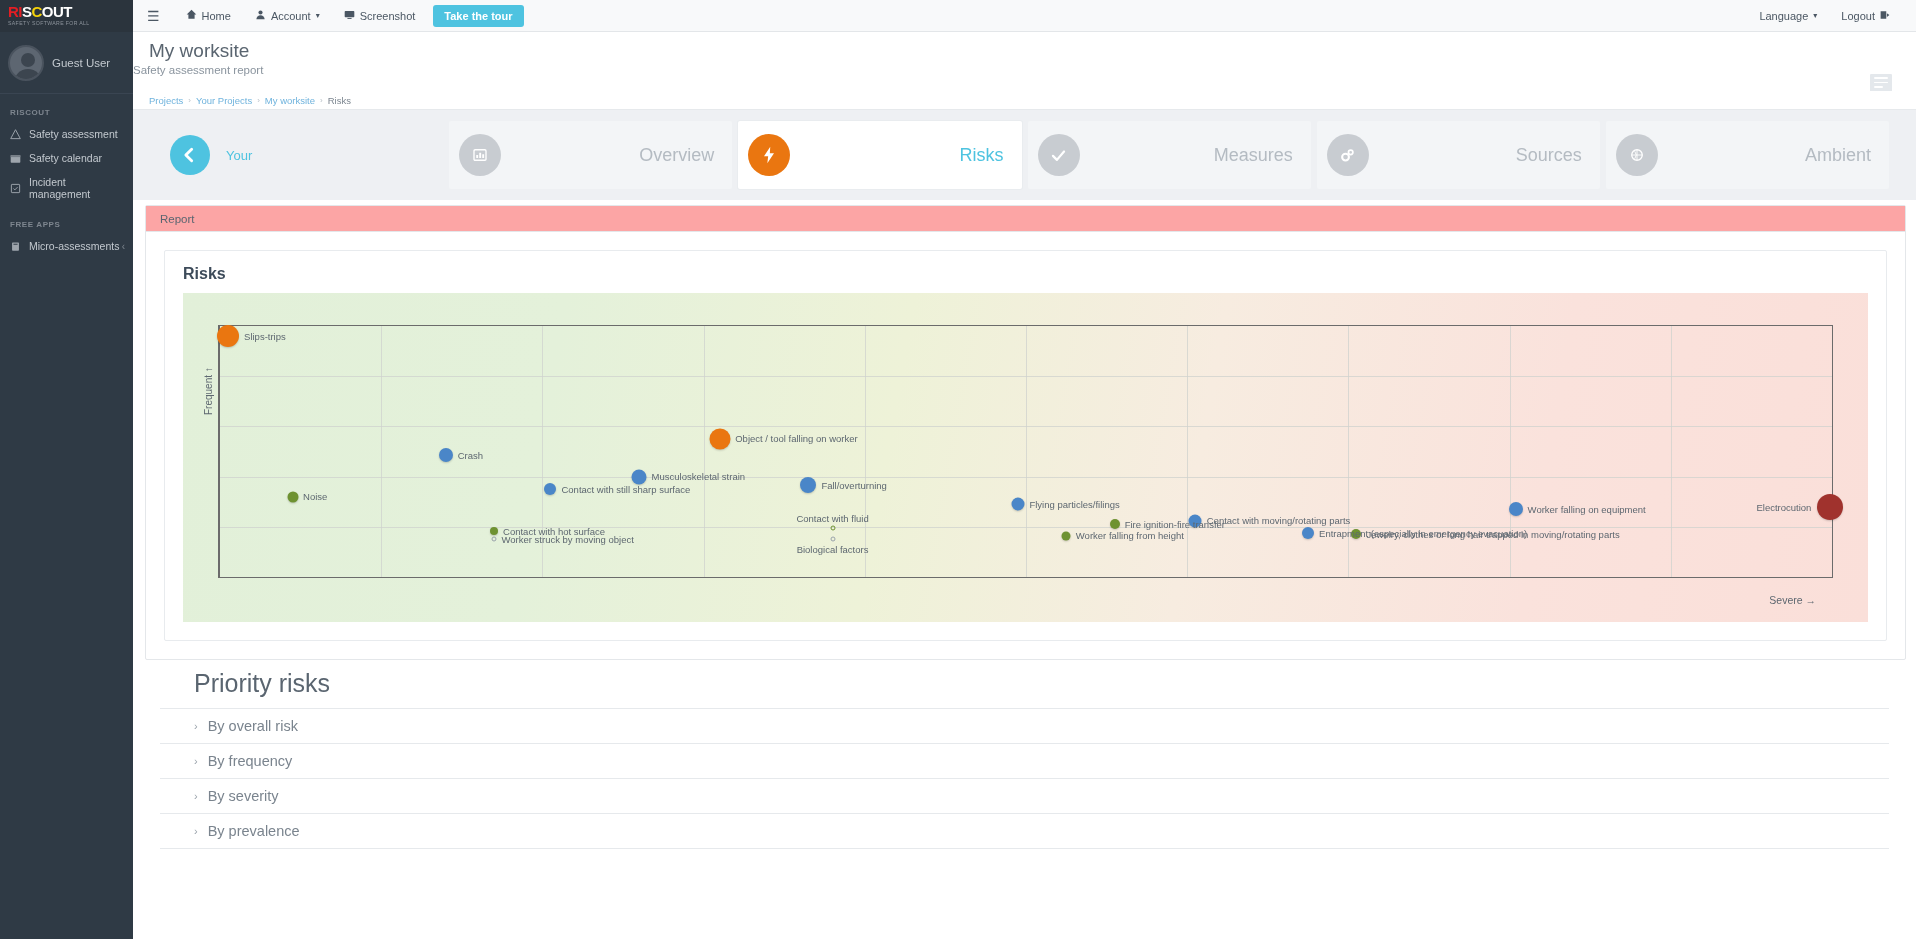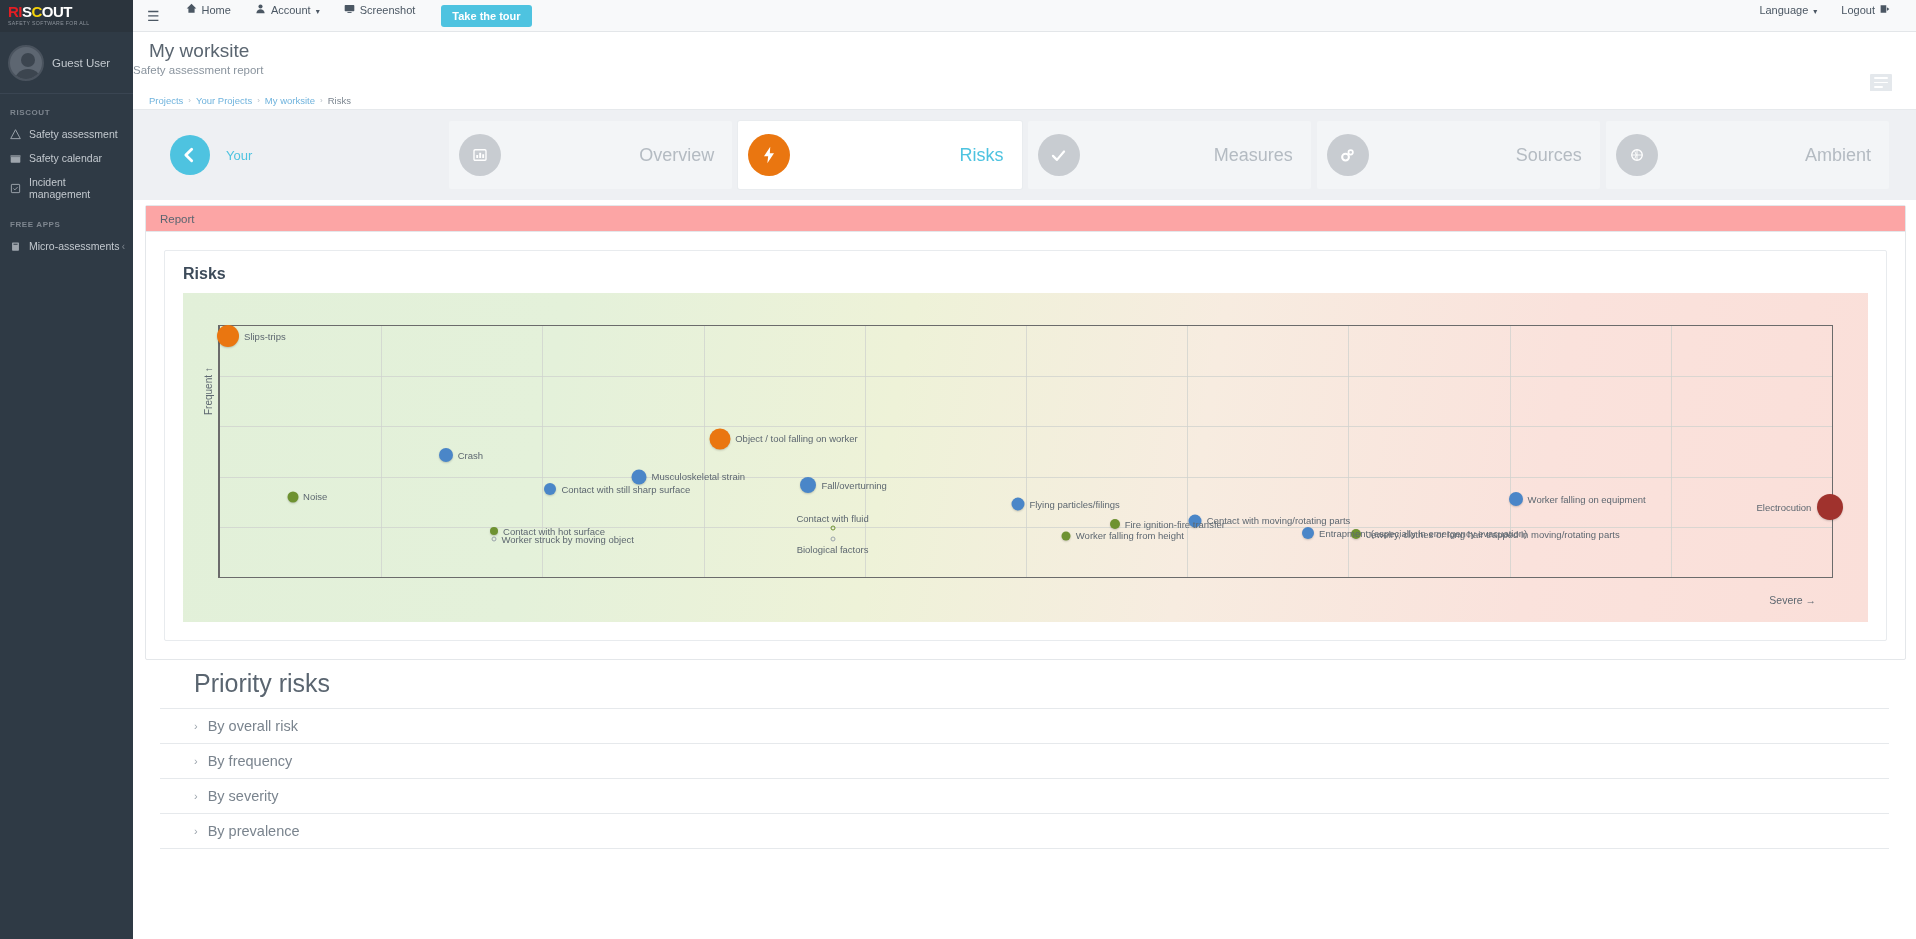--- a/index.html
+++ b/index.html
@@ -56,27 +56,27 @@
     color:#7e868f; font-size:10px;
   }
 
   
   #topbar {
     position:absolute; left:133px; top:0; width:1783px; height:32px;
     background:#f8f9fa; border-bottom:1px solid #e3e6e9;
     display:flex; align-items:center;
   }
   .tb-item {
-    display:flex; align-items:flex-end; gap:5px;
+    display:flex; align-items:center; gap:5px;
     font-size:11px; color:#4b5763; padding:16px 12px; height:32px; cursor:pointer;
   }
   #burger { padding:0 14px; font-size:14px; color:#4b5763; cursor:pointer; }
   #tour-btn {
     background:#4ec3e0; color:#fff; font-size:11px; font-weight:bold;
-    padding:5px 11px; border-radius:3px; margin-left:14px; cursor:pointer;
+    padding:5px 11px; border-radius:3px; margin-left:6px; cursor:pointer;
   }
   #tb-right { margin-left:auto; display:flex; align-items:center; padding-right:14px; }
 
   
   #pagehead {
     position:absolute; left:133px; top:32px; width:1783px; height:59px;
     background:#ffffff;
   }
   #pagehead h1 {
     font-size:19px; font-weight:normal; color:#5a6570; padding:8px 0 0 16px; line-height:22px;
@@ -442,21 +442,21 @@
             <span class="ptlabel">Contact with still sharp surface</span>
           </div>
           <div class="pt" title="Noise" style="left: 72.54px; top: 170.68px;">
             <span class="dot" style="width: 11px; height: 11px; background: rgb(110, 146, 49);"></span>
             <span class="ptlabel">Noise</span>
           </div>
           <div class="pt" title="Flying particles/filings" style="left: 797.94px; top: 178.21px;">
             <span class="dot" style="width: 13px; height: 13px; background: rgb(74, 134, 200);"></span>
             <span class="ptlabel">Flying particles/filings</span>
           </div>
-          <div class="pt" title="Worker falling on equipment" style="left: 1289.6px; top: 173px; padding-left: 12px;">
+          <div class="pt" title="Worker falling on equipment" style="left: 1289.6px; top: 183px; padding-left: 12px;">
             <span class="dot" style="width: 14px; height: 14px; background: rgb(74, 134, 200);"></span>
             <span class="ptlabel">Worker falling on equipment</span>
           </div>
           <div class="pt lbl-left" title="Electrocution" style="left: 1610.39px; top: 180.72px;">
             <span class="dot" style="width: 26px; height: 26px; background: rgb(160, 50, 45);"></span>
             <span class="ptlabel">Electrocution</span>
           </div>
           <div class="pt" title="Contact with moving/rotating parts" style="left: 975.26px; top: 194.525px;">
             <span class="dot" style="width: 13px; height: 13px; background: rgb(74, 134, 200);"></span>
             <span class="ptlabel">Contact with moving/rotating parts</span>

